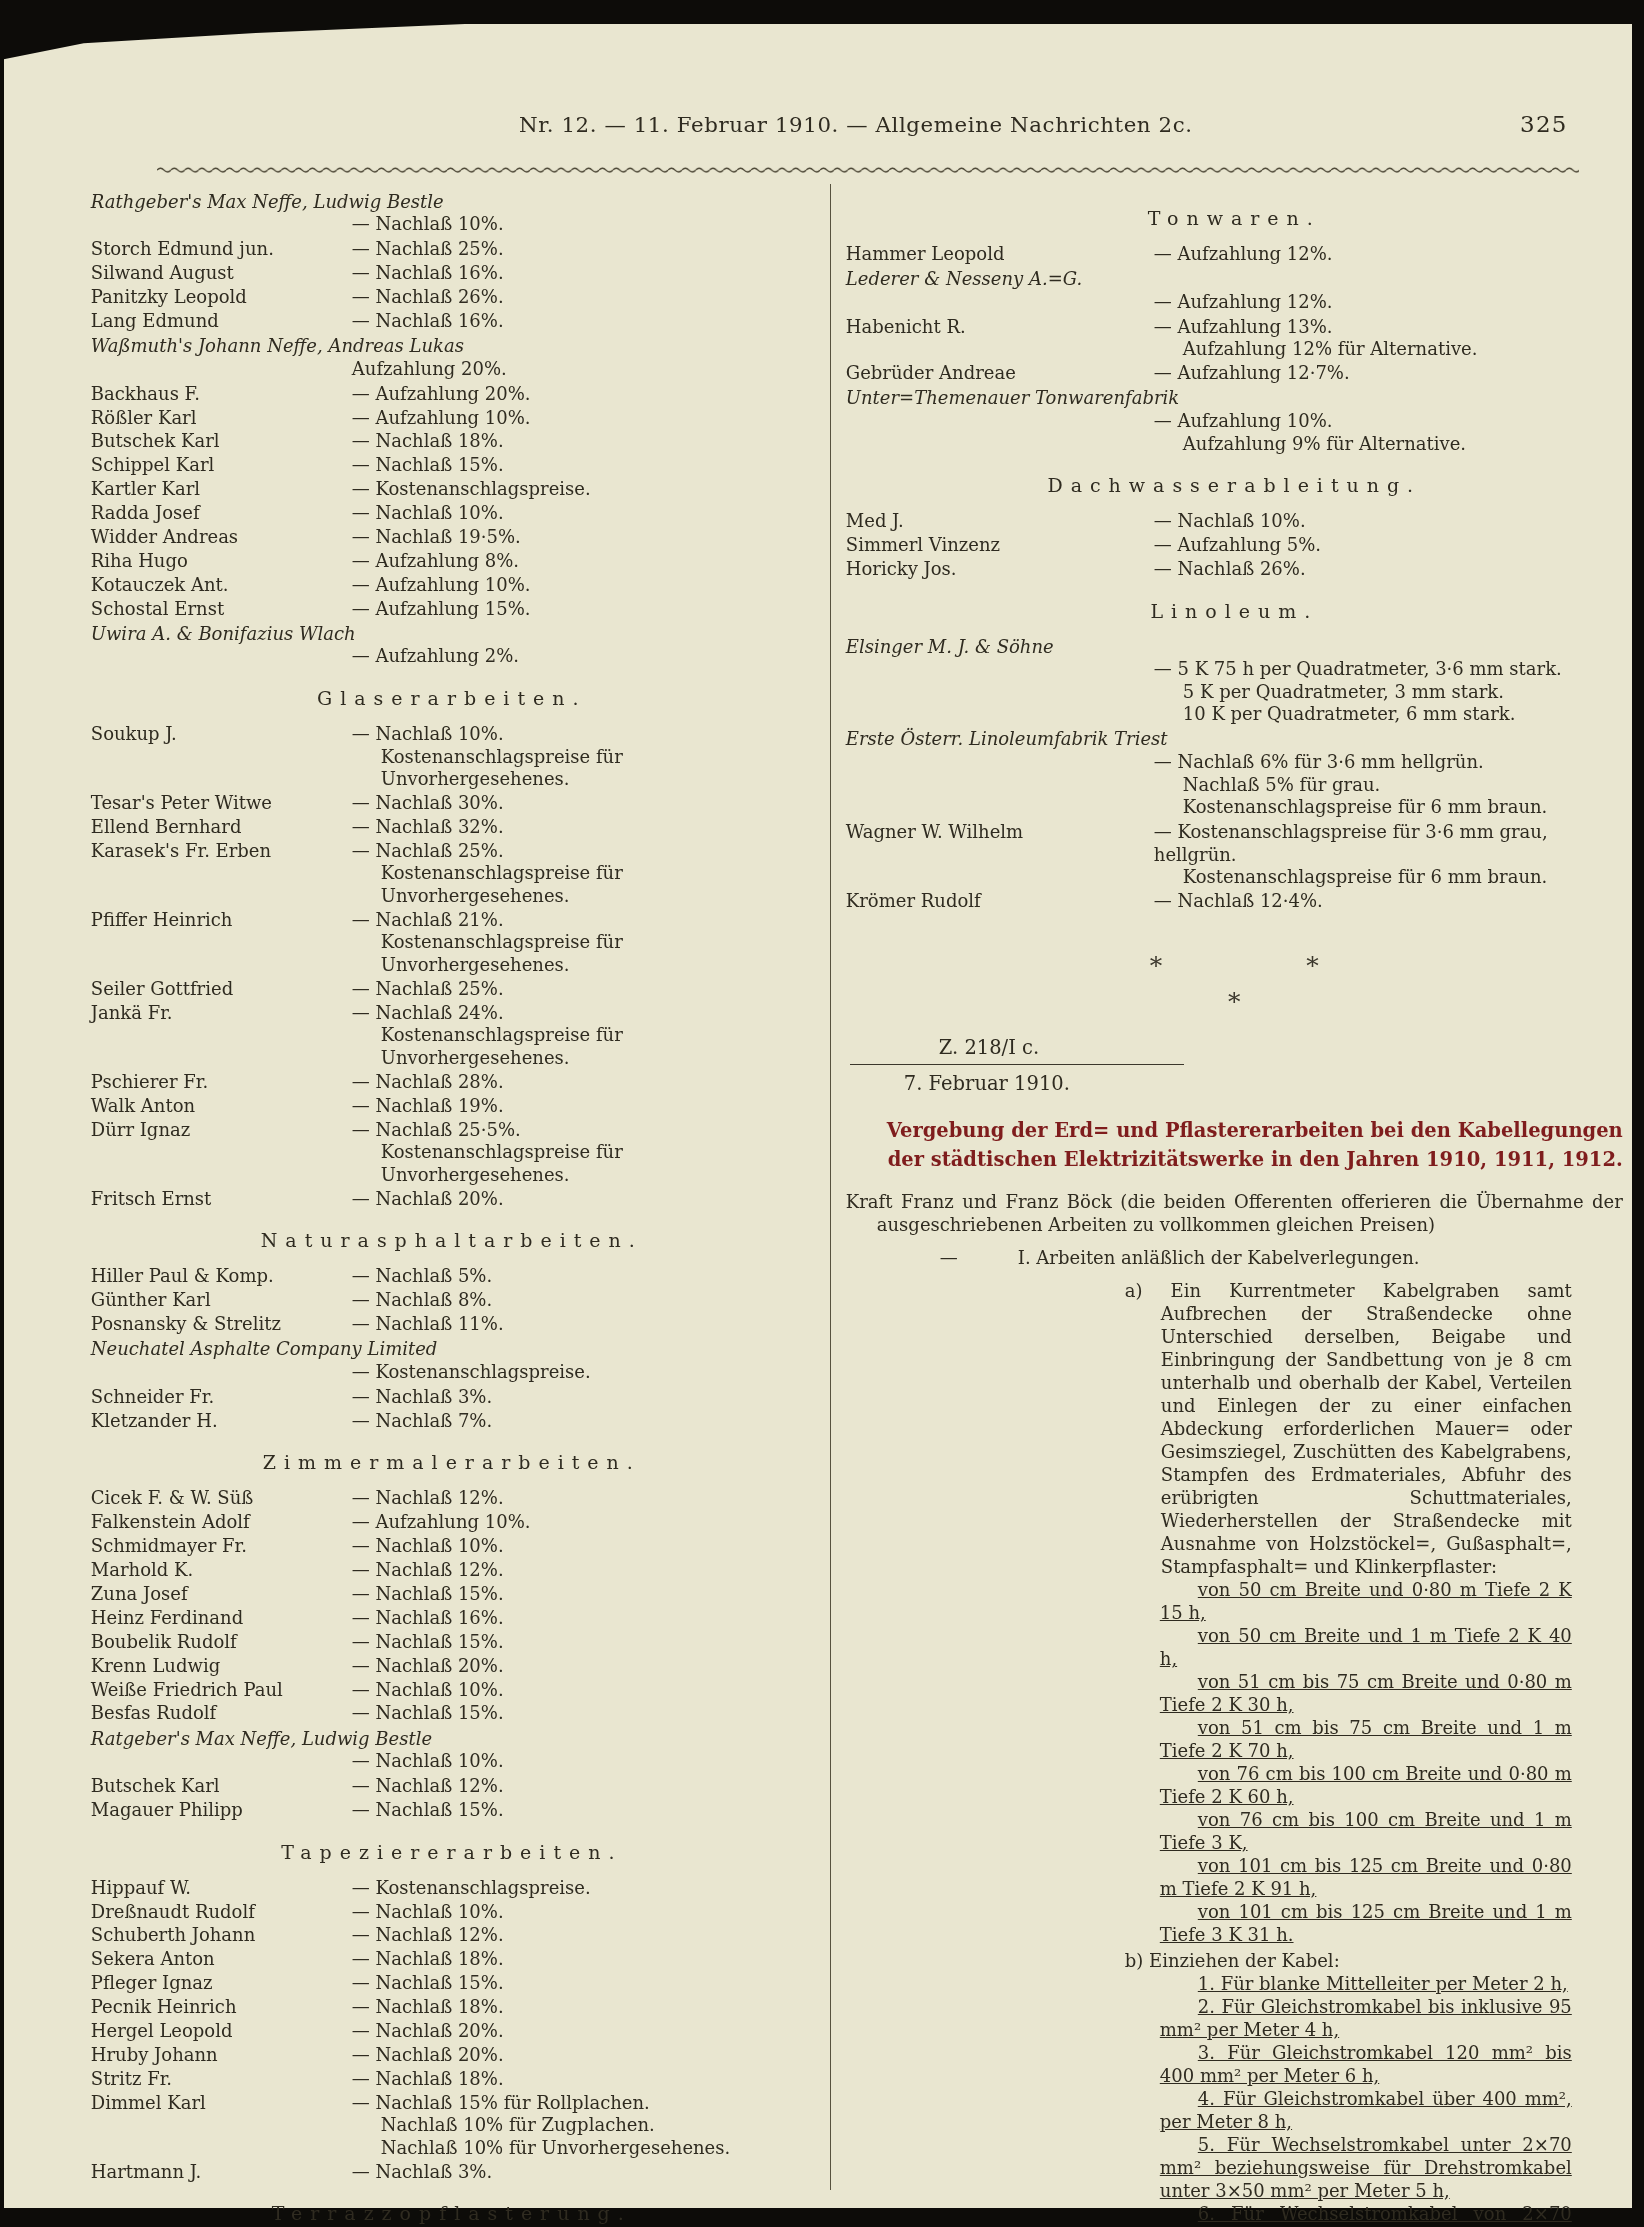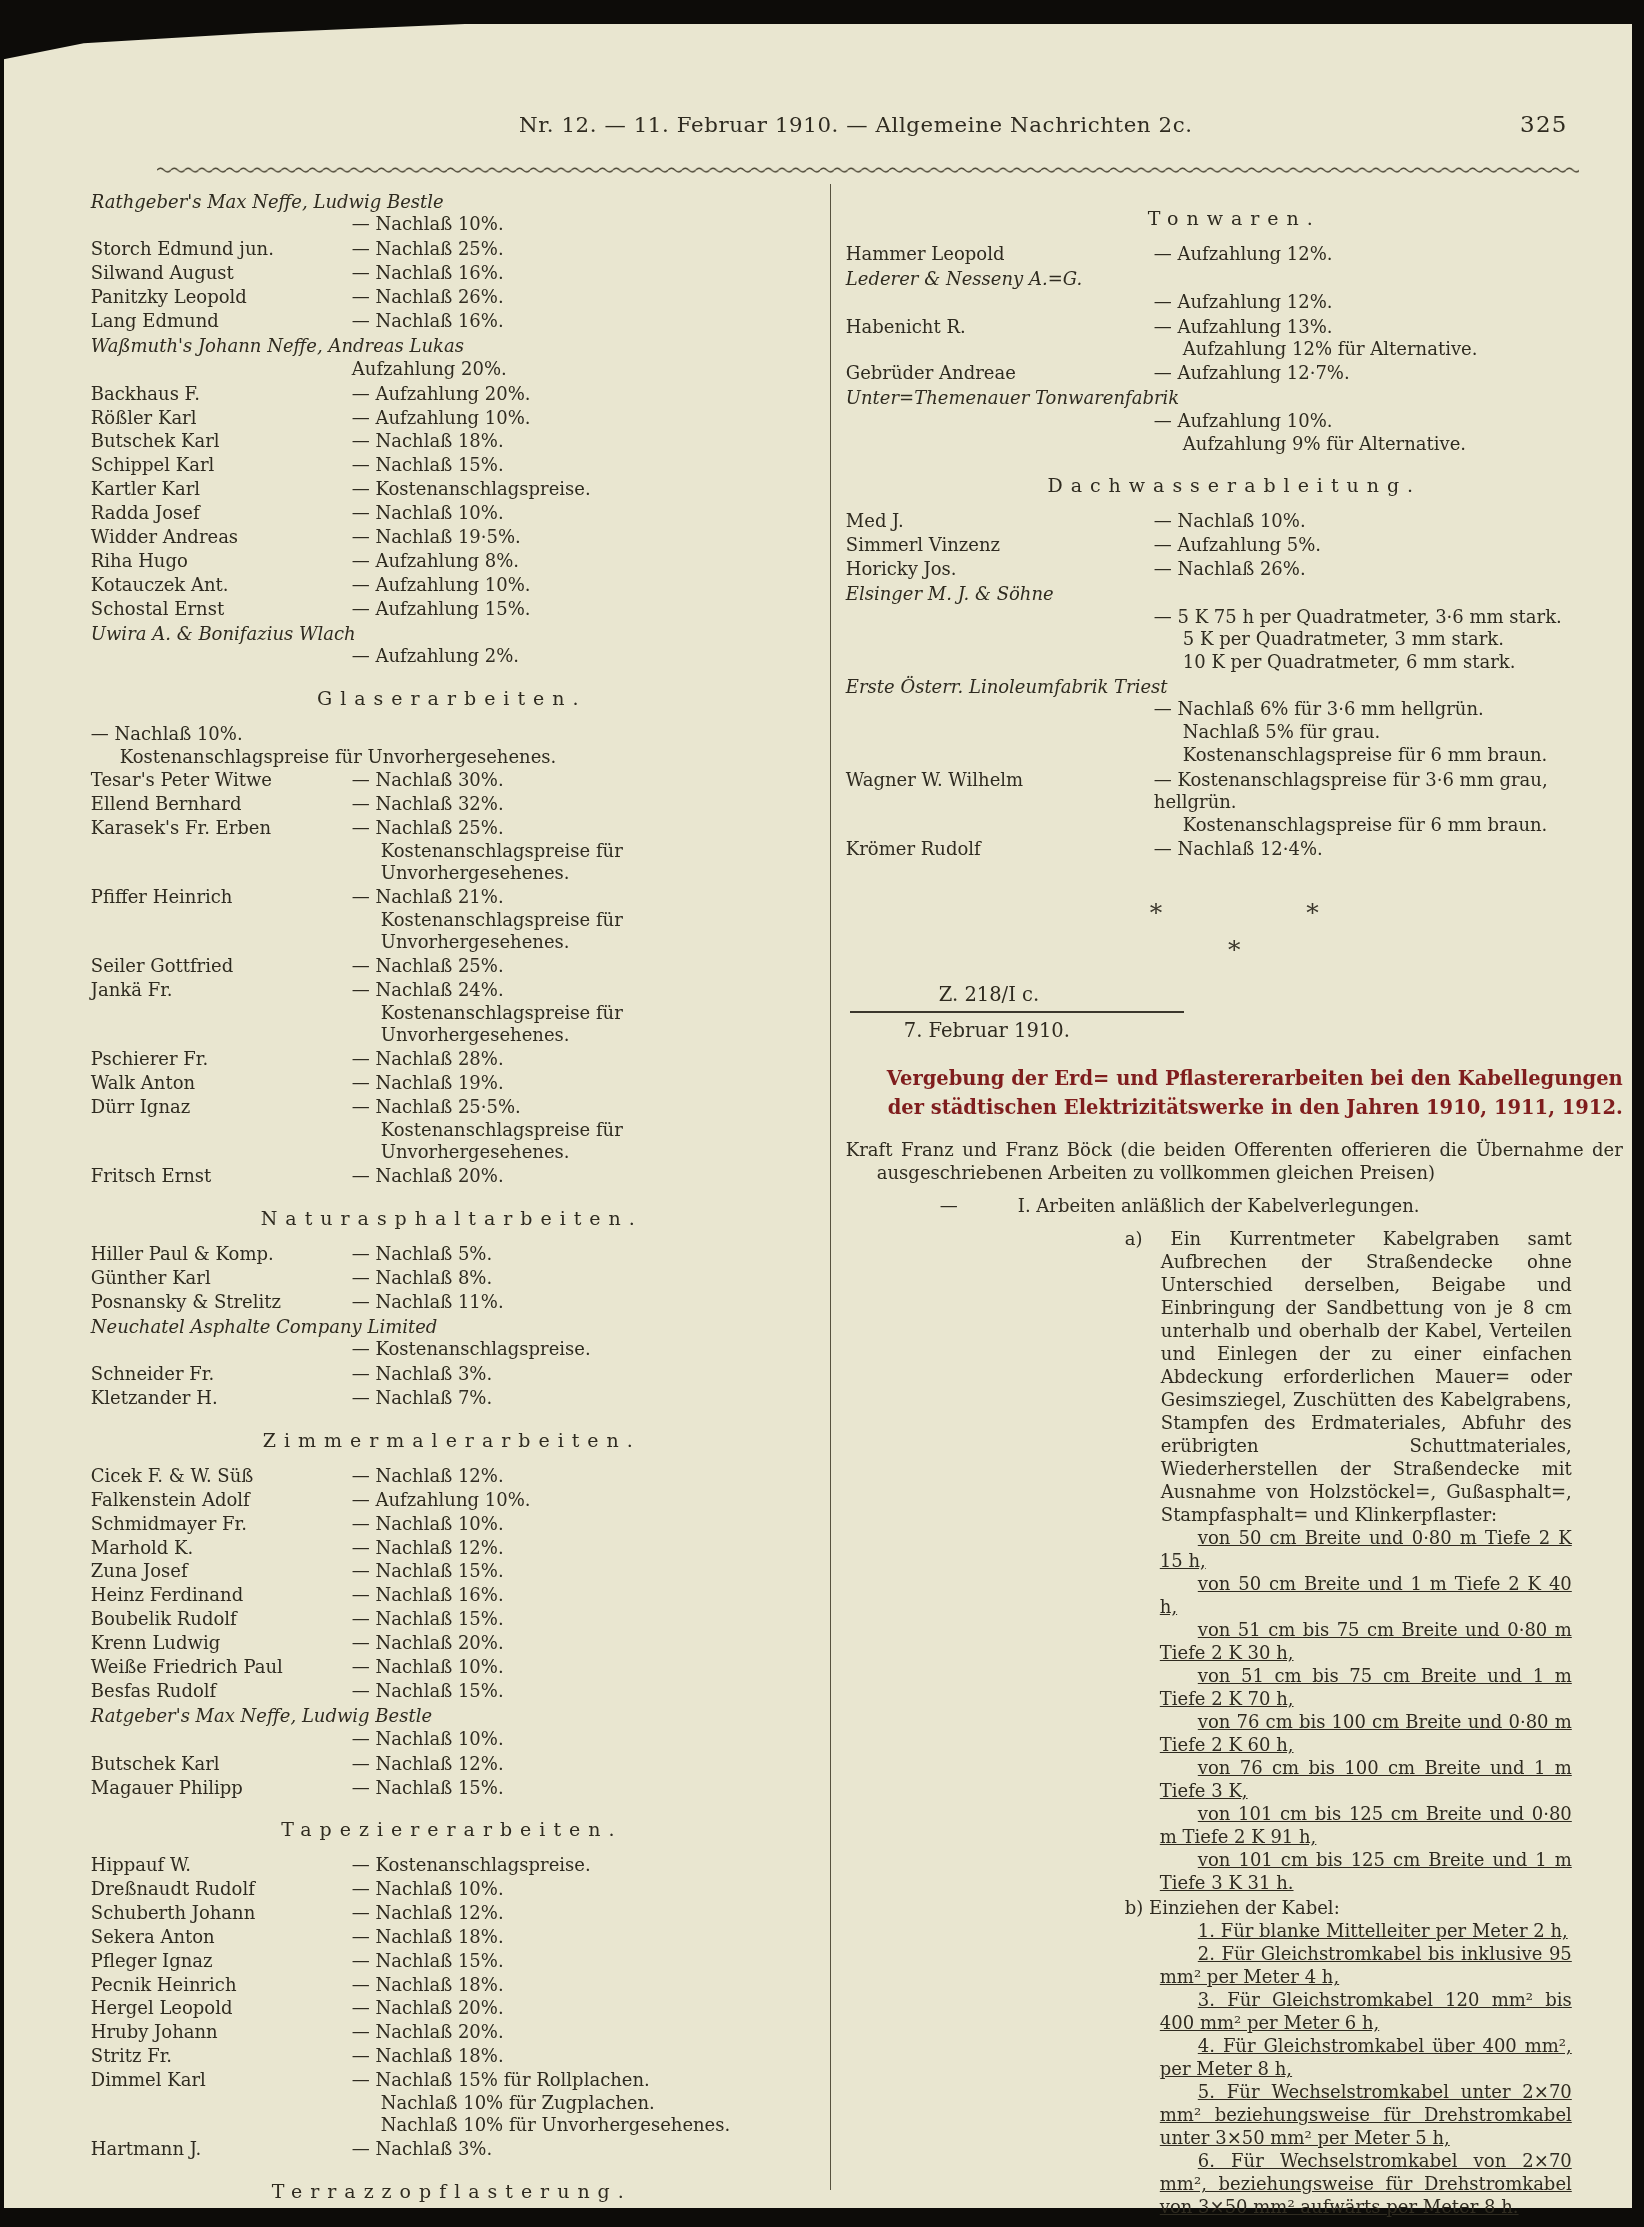--- a/index.html
+++ b/index.html
@@ -203,20 +203,21 @@
               <div class="e-line">— Aufzahlung 2%.</div>
             </div>
             </div>
         </div>
       </section>
       <section class="list-section">
         <h3 class="cat-heading">Glaserarbeiten.</h3>
         <div class="entries">
 
         <div class="entry">
+              <div class="e-name">Soukup J.</div>
               <div class="e-vals">
 
               <div class="e-line">— Nachlaß 10%.</div>
               <div class="e-line">Kostenanschlagspreise für Unvorhergesehenes.</div>
             </div>
             </div>
           <div class="entry">
               <div class="e-name">Tesar's Peter Witwe</div>
               <div class="e-vals">
 
@@ -596,20 +597,21 @@
             <div class="entry">
                 <div class="e-name">Horicky Jos.</div>
                 <div class="e-vals">
 
                 <div class="e-line">— Nachlaß 26%.</div>
               </div>
               </div>
           </div>
         </section>
         <section class="list-section">
+          <h3 class="cat-heading">Linoleum.</h3>
           <div class="entries">
 
           <div class="entry wrap">
                 <div class="e-name">Elsinger M. J. &amp; Söhne</div>
                 <div class="e-vals">
 
                 <div class="e-line">— 5 K 75 h per Quadratmeter, 3·6 mm stark.</div>
                 <div class="e-line">5 K per Quadratmeter, 3 mm stark.</div>
                 <div class="e-line">10 K per Quadratmeter, 6 mm stark.</div>
               </div>

